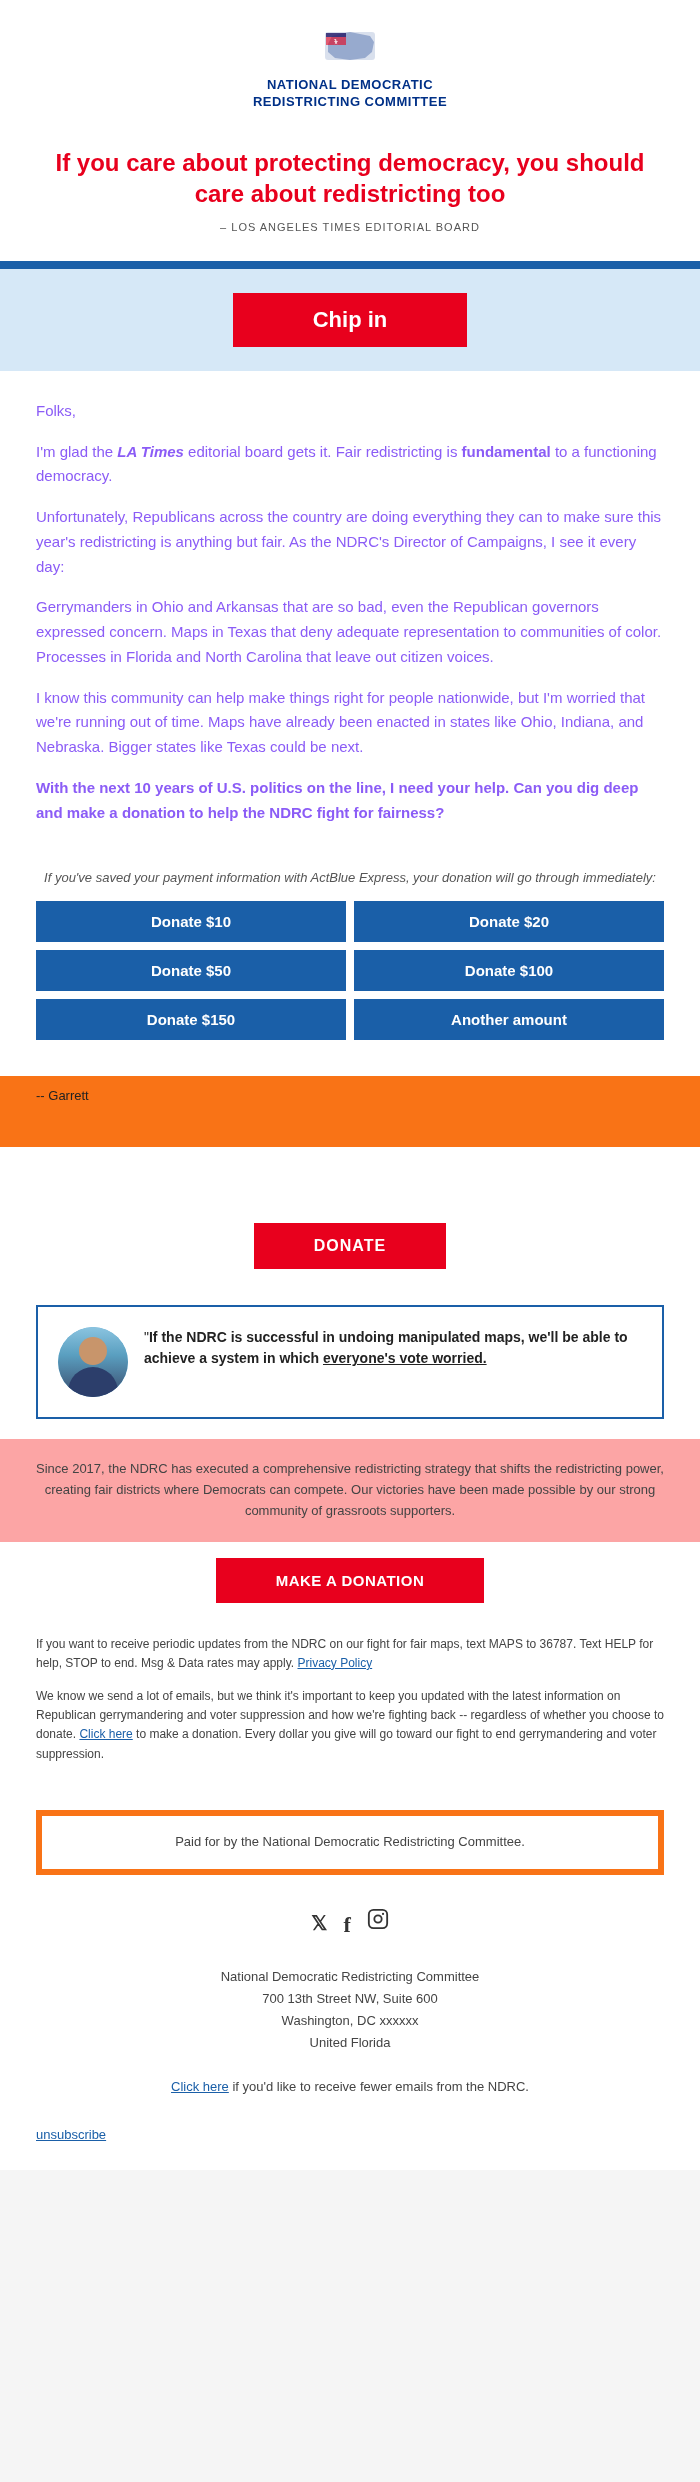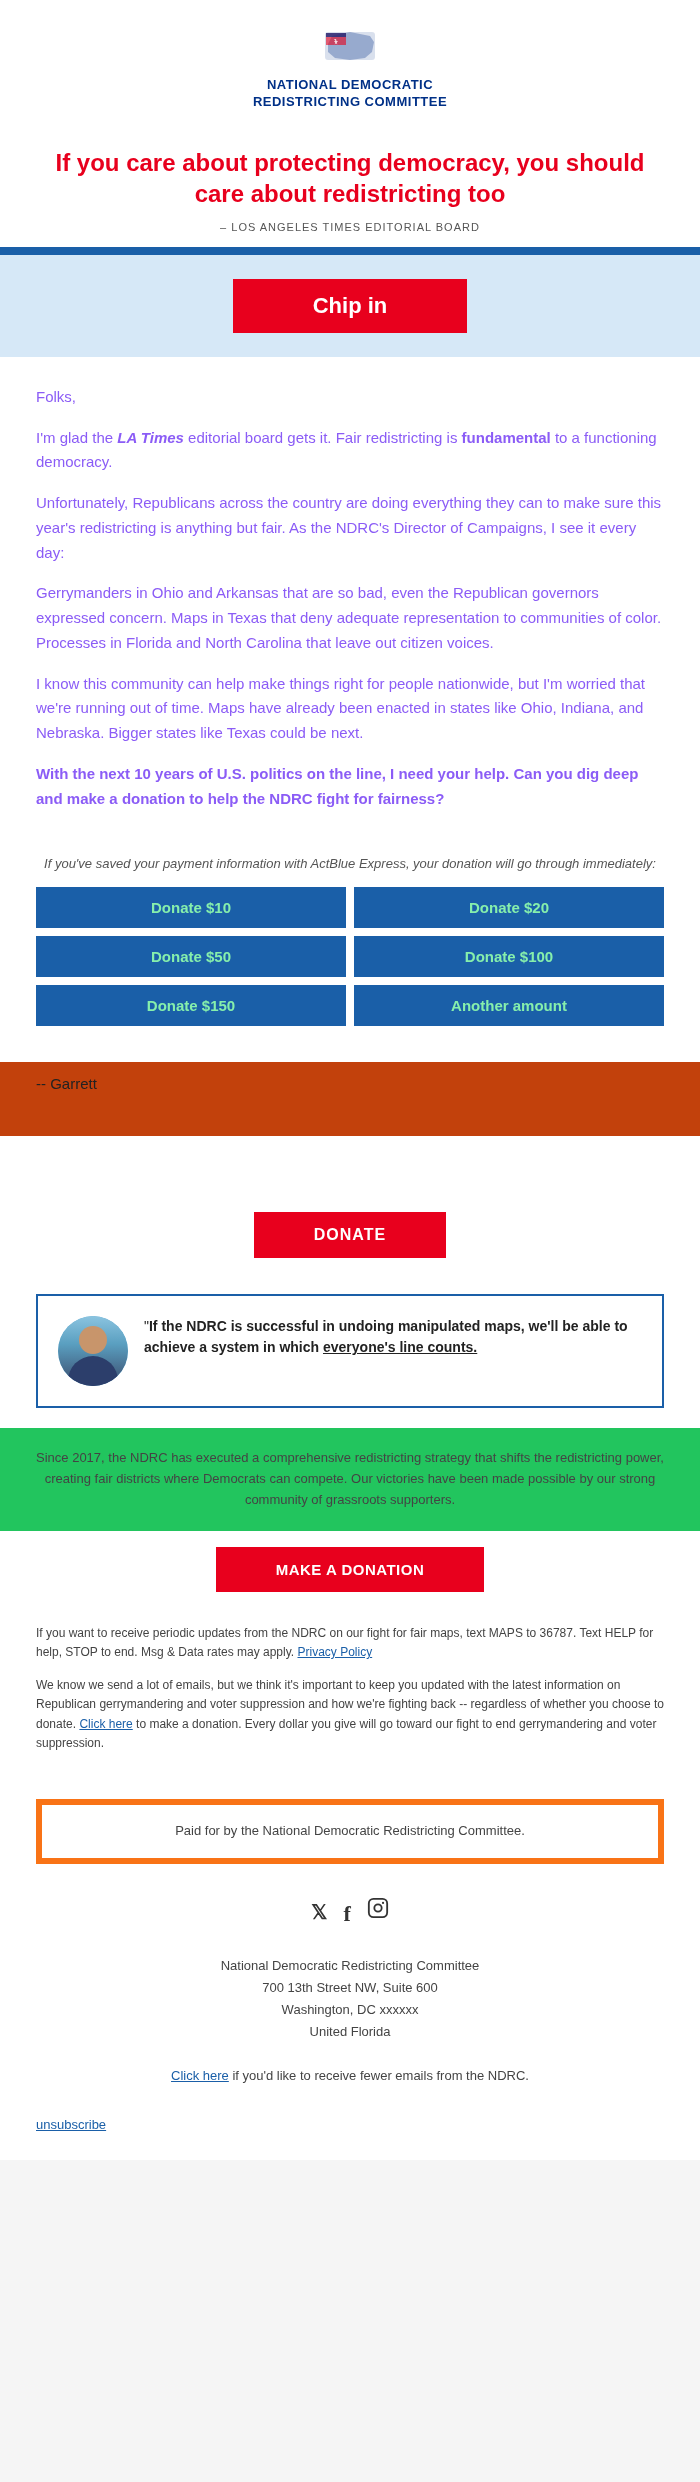--- a/index.html
+++ b/index.html
@@ -48,20 +48,21 @@
       font-weight: bold;
       color: #e8001d;
       line-height: 1.3;
       margin-bottom: 10px;
     }
     .quote-attr {
       font-size: 11px;
       color: #555;
       letter-spacing: 1px;
       text-transform: uppercase;
+      margin-bottom: 14px;
     }
 
     
     .blue-bar {
       height: 8px;
       background: #1a5fa8;
       margin: 0 0 0;
     }
 
     
@@ -119,37 +120,37 @@
       line-height: 1.4;
     }
     .donate-grid {
       display: grid;
       grid-template-columns: 1fr 1fr;
       gap: 8px;
       margin-bottom: 8px;
     }
     .donate-btn {
       background: #1a5fa8;
-      color: #86efac;
+      color: #ffffff;
       font-size: 15px;
       font-weight: bold;
       padding: 12px 22px;
       border: none;
       cursor: pointer;
       text-align: center;
     }
     .donate-btn.another {
       background: #1a5fa8;
     }
 
     
     .signature {
       padding: 10px 36px 40px;
-      background: #c2410c;
-      font-size: 15px;
+      background: #f97316;
+      font-size: 13px;
       color: #222;
     }
 
     
     .spacer {
       height: 30px;
       background: #fff;
     }
 
     
@@ -225,21 +226,21 @@
       font-weight: bold;
     }
     .quote-text .underline {
       text-decoration: underline;
       font-weight: bold;
     }
 
     
     .about-section {
       padding: 20px 36px;
-      background: #22c55e;
+      background: #fca5a5;
       text-align: center;
       font-size: 13px;
       color: #444;
       line-height: 1.6;
     }
 
     
     .make-donation-section {
       padding: 16px 20px;
       background: #fff;
@@ -400,21 +401,21 @@
   </div>
 
   <div class="quote-box">
     <div class="avatar-circle">
       <div class="avatar-person">
         <div class="avatar-head"></div>
         <div class="avatar-body"></div>
       </div>
     </div>
     <div class="quote-text">
-      <span>"</span><strong>If the NDRC is successful in undoing manipulated maps, we'll be able to achieve a system in which <span class="underline">everyone's line counts.</span></strong>
+      <span>"</span><strong>If the NDRC is successful in undoing manipulated maps, we'll be able to achieve a system in which <span class="underline">everyone's vote worried.</span></strong>
     </div>
   </div>
 
   <div class="about-section">Since 2017, the NDRC has executed a comprehensive redistricting strategy that shifts the redistricting power, creating fair districts where Democrats can compete. Our victories have been made possible by our strong community of grassroots supporters.</div>
 
   <div class="make-donation-section">
     <button class="make-donation-btn">MAKE A DONATION</button>
   </div>
 
   <div class="legal-section">

